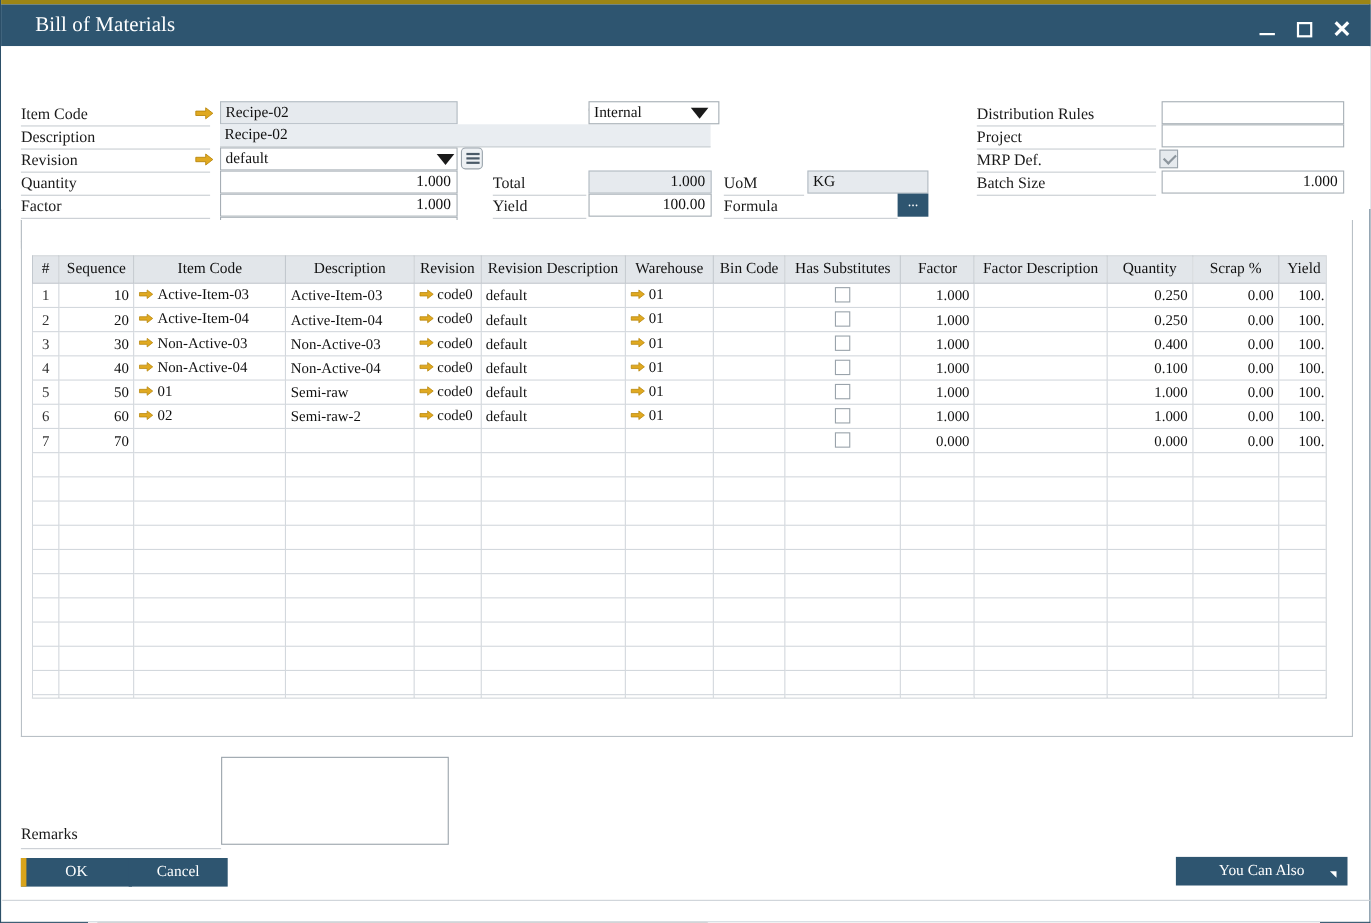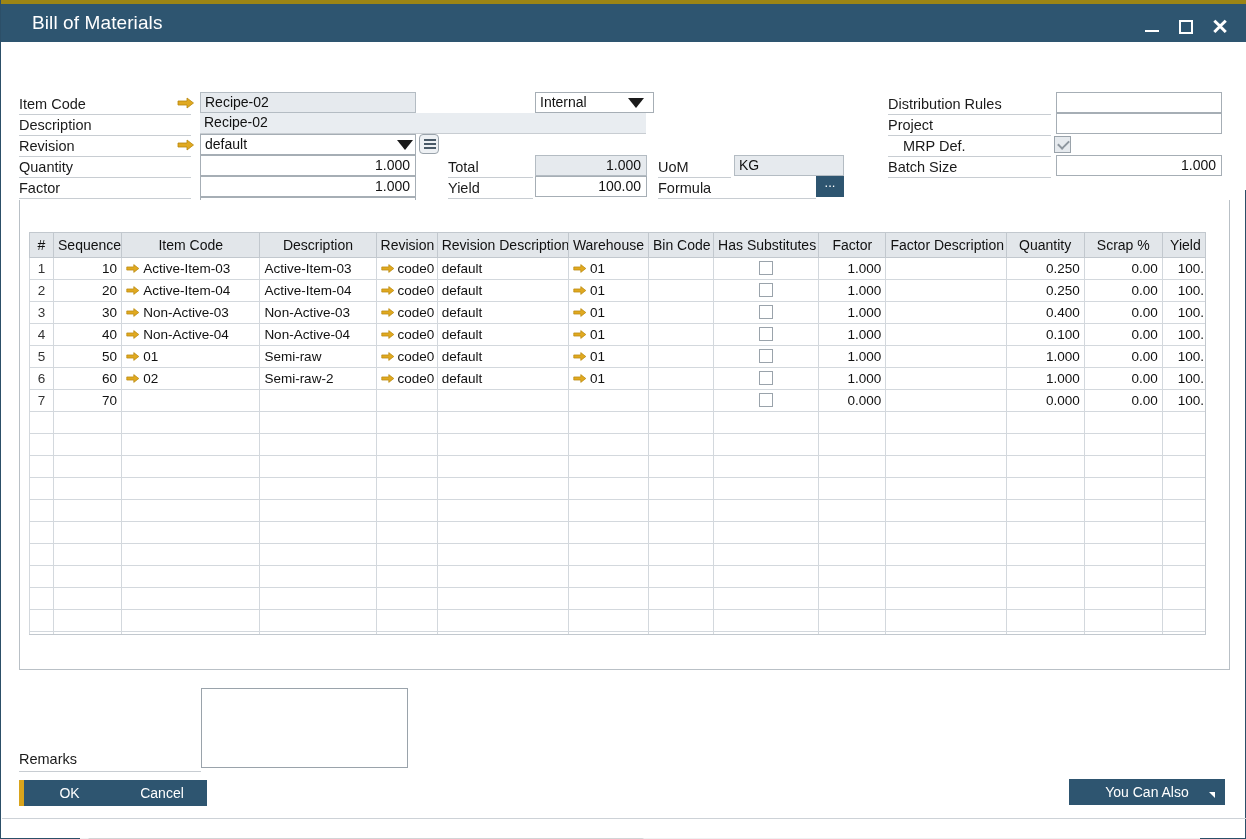--- a/index.html
+++ b/index.html
@@ -11,20 +11,21 @@
     overflow: hidden;
   }
 
   #app {
     position: relative;
     width: 1246px;
     height: 839px;
     background: #ffffff;
     border: 1px solid #2c4f68;
     border-top: none;
+    font-family: Liberation Serif, serif;
   }
 
   
   .gold-rail {
     position: absolute; left: 0; top: 0;
     width: 1246px; height: 4px;
     background: #9c8515;
   }
   .titlebar {
     position: absolute; left: 0; top: 4px;
@@ -380,21 +381,21 @@
     <div class="dots-btn" style="left:815px; top:134px;">...</div>
 
     <div class="lbl" style="left:887px; top:52px;text-align:center;">Distribution Rules</div>
     <div class="lbl-rule" style="left:887px; top:72px; width:163px;"></div>
     <div class="fld" style="left:1055px; top:50px; width:166px;"></div>
 
     <div class="lbl" style="left:887px; top:73px;">Project</div>
     <div class="lbl-rule" style="left:887px; top:93px; width:163px;"></div>
     <div class="fld" style="left:1055px; top:71px; width:166px;"></div>
 
-    <div class="lbl" style="left:887px; top:94px;margin-left:15px;">MRP Def.</div>
+    <div class="lbl" style="left:887px; top:94px;">MRP Def.</div>
     <div class="lbl-rule" style="left:887px; top:114px; width:163px;"></div>
     <div class="chk-ro" style="left:1053px; top:94px;"></div>
 
     <div class="lbl" style="left:887px; top:115px;">Batch Size</div>
     <div class="lbl-rule" style="left:887px; top:135px; width:163px;"></div>
     <div class="fld num" style="left:1055px; top:113px; width:166px;">1.000</div>
   </div>
 
   <div class="tabstrip">
     <div class="tab" style="width:174px;">

